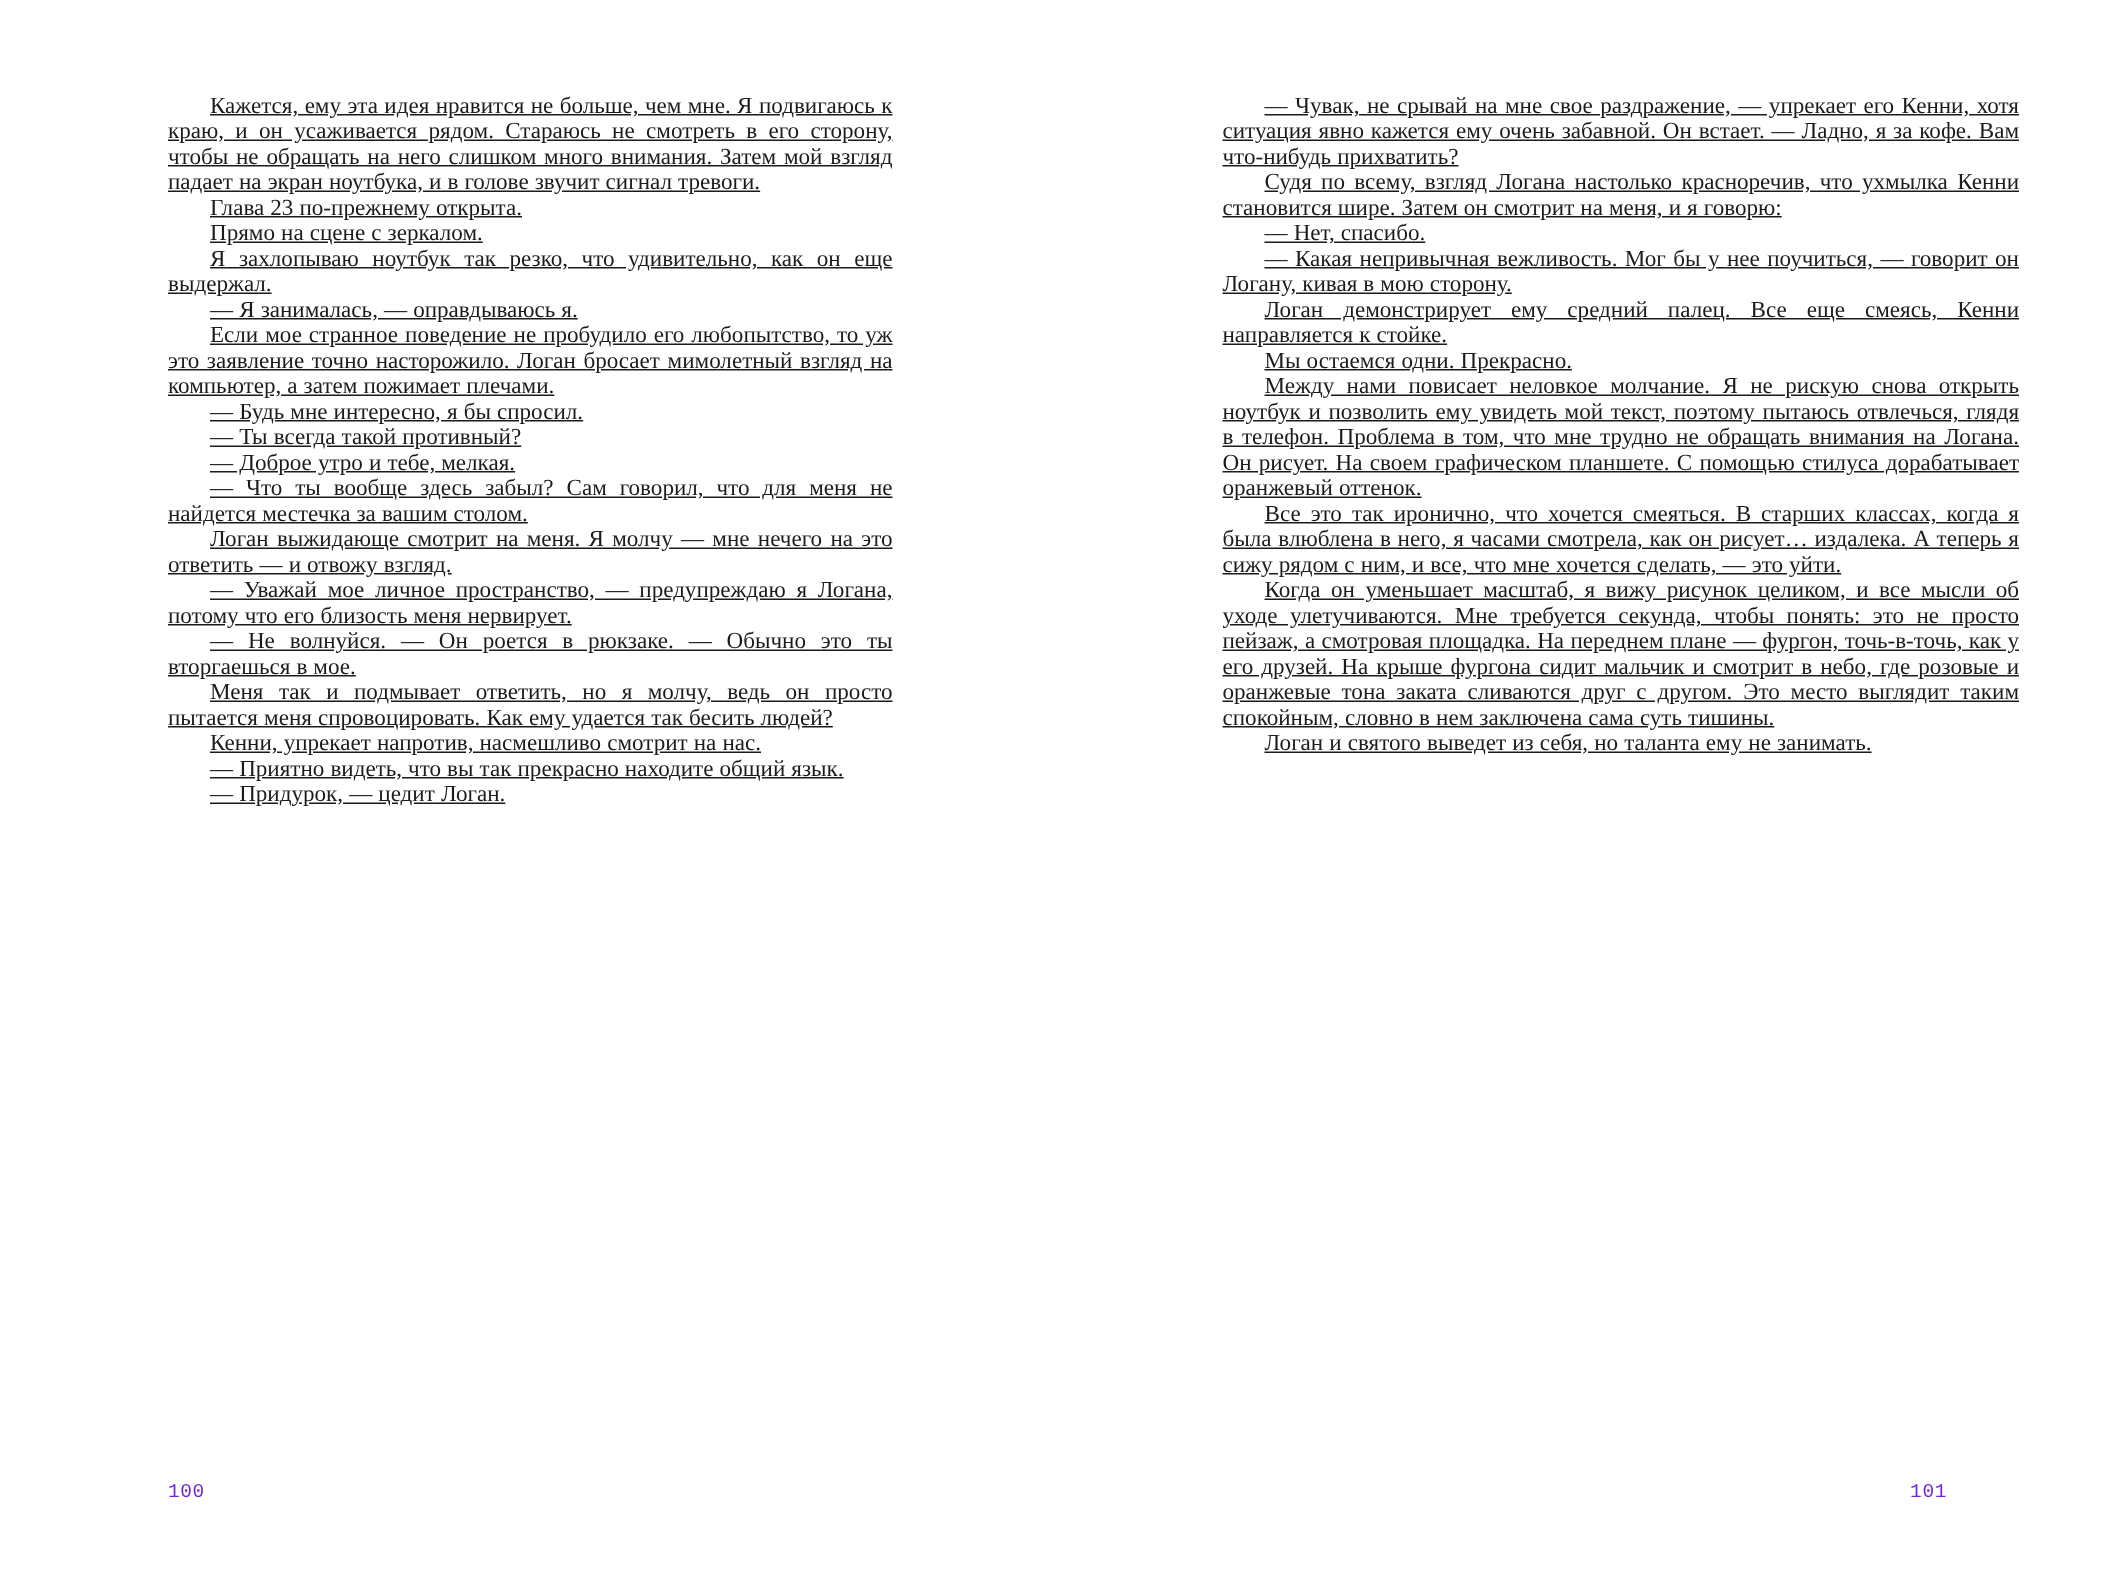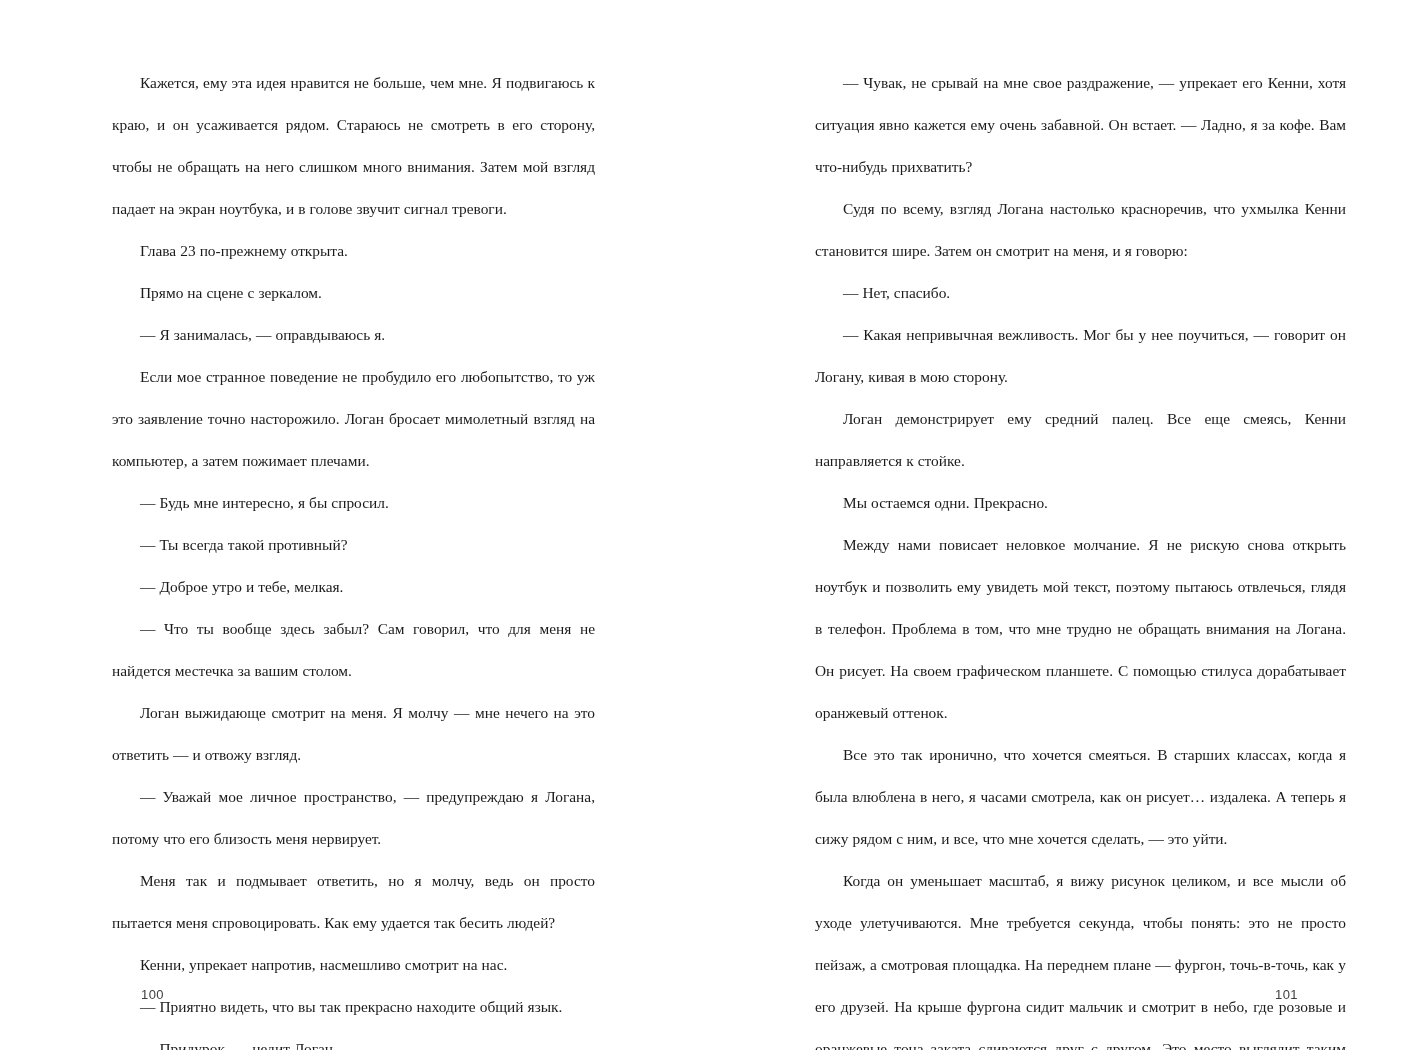--- a/index.html
+++ b/index.html
@@ -32,64 +32,66 @@
   }
   .page-right {
     padding: 62px 64px 0 110px;
   }
   .text-column {
     width: 100%;
   }
   p.para {
     margin: 0;
     font-size: 15.4px;
-    line-height: 42px;
+    line-height: 17px;
     text-align: justify;
     text-indent: 28px;
     hyphens: auto;
     -webkit-hyphens: auto;
     word-spacing: 0.2px;
+    text-decoration: underline;
   }
   p.para.dialog {
     text-indent: 28px;
   }
   .folio {
     position: absolute;
     bottom: 48px;
     font-size: 13px;
-    font-family: Liberation Sans, sans-serif;
-    color: #404040;
+    font-family: Liberation Mono, monospace;
+    color: #6d28d9;
     letter-spacing: 0.4px;
-    margin-left: 29px;
   }
   .folio-left {
     left: 112px;
   }
   .folio-right {
     right: 112px;
   }
 </style>
 </head>
 <body>
 
 <div class="book-spread">
 
   <div class="page page-left">
     <div class="text-column">
       <p class="para">Кажется, ему эта идея нравится не больше, чем мне. Я подвигаюсь к краю, и он усаживается рядом. Стараюсь не смотреть в его сторону, чтобы не обращать на него слишком много внимания. Затем мой взгляд падает на экран ноутбука, и в голове звучит сигнал тревоги.</p>
       <p class="para">Глава 23 по-прежнему открыта.</p>
       <p class="para">Прямо на сцене с зеркалом.</p>
+      <p class="para">Я захлопываю ноутбук так резко, что удивительно, как он еще выдержал.</p>
       <p class="para dialog">— Я занималась, — оправдываюсь я.</p>
       <p class="para">Если мое странное поведение не пробудило его любопытство, то уж это заявление точно насторожило. Логан бросает мимолетный взгляд на компьютер, а затем пожимает плечами.</p>
       <p class="para dialog">— Будь мне интересно, я бы спросил.</p>
       <p class="para dialog">— Ты всегда такой противный?</p>
       <p class="para dialog">— Доброе утро и тебе, мелкая.</p>
       <p class="para dialog">— Что ты вообще здесь забыл? Сам говорил, что для меня не найдется местечка за вашим столом.</p>
       <p class="para">Логан выжидающе смотрит на меня. Я молчу — мне нечего на это ответить — и отвожу взгляд.</p>
       <p class="para dialog">— Уважай мое личное пространство, — предупреждаю я Логана, потому что его близость меня нервирует.</p>
+      <p class="para dialog">— Не волнуйся. — Он роется в рюкзаке. — Обычно это ты вторгаешься в мое.</p>
       <p class="para">Меня так и подмывает ответить, но я молчу, ведь он просто пытается меня спровоцировать. Как ему удается так бесить людей?</p>
       <p class="para">Кенни, упрекает напротив, насмешливо смотрит на нас.</p>
       <p class="para dialog">— Приятно видеть, что вы так прекрасно находите общий язык.</p>
       <p class="para dialog">— Придурок, — цедит Логан.</p>
     </div>
     <div class="folio folio-left">100</div>
   </div>
 
   <div class="page page-right">
     <div class="text-column">

